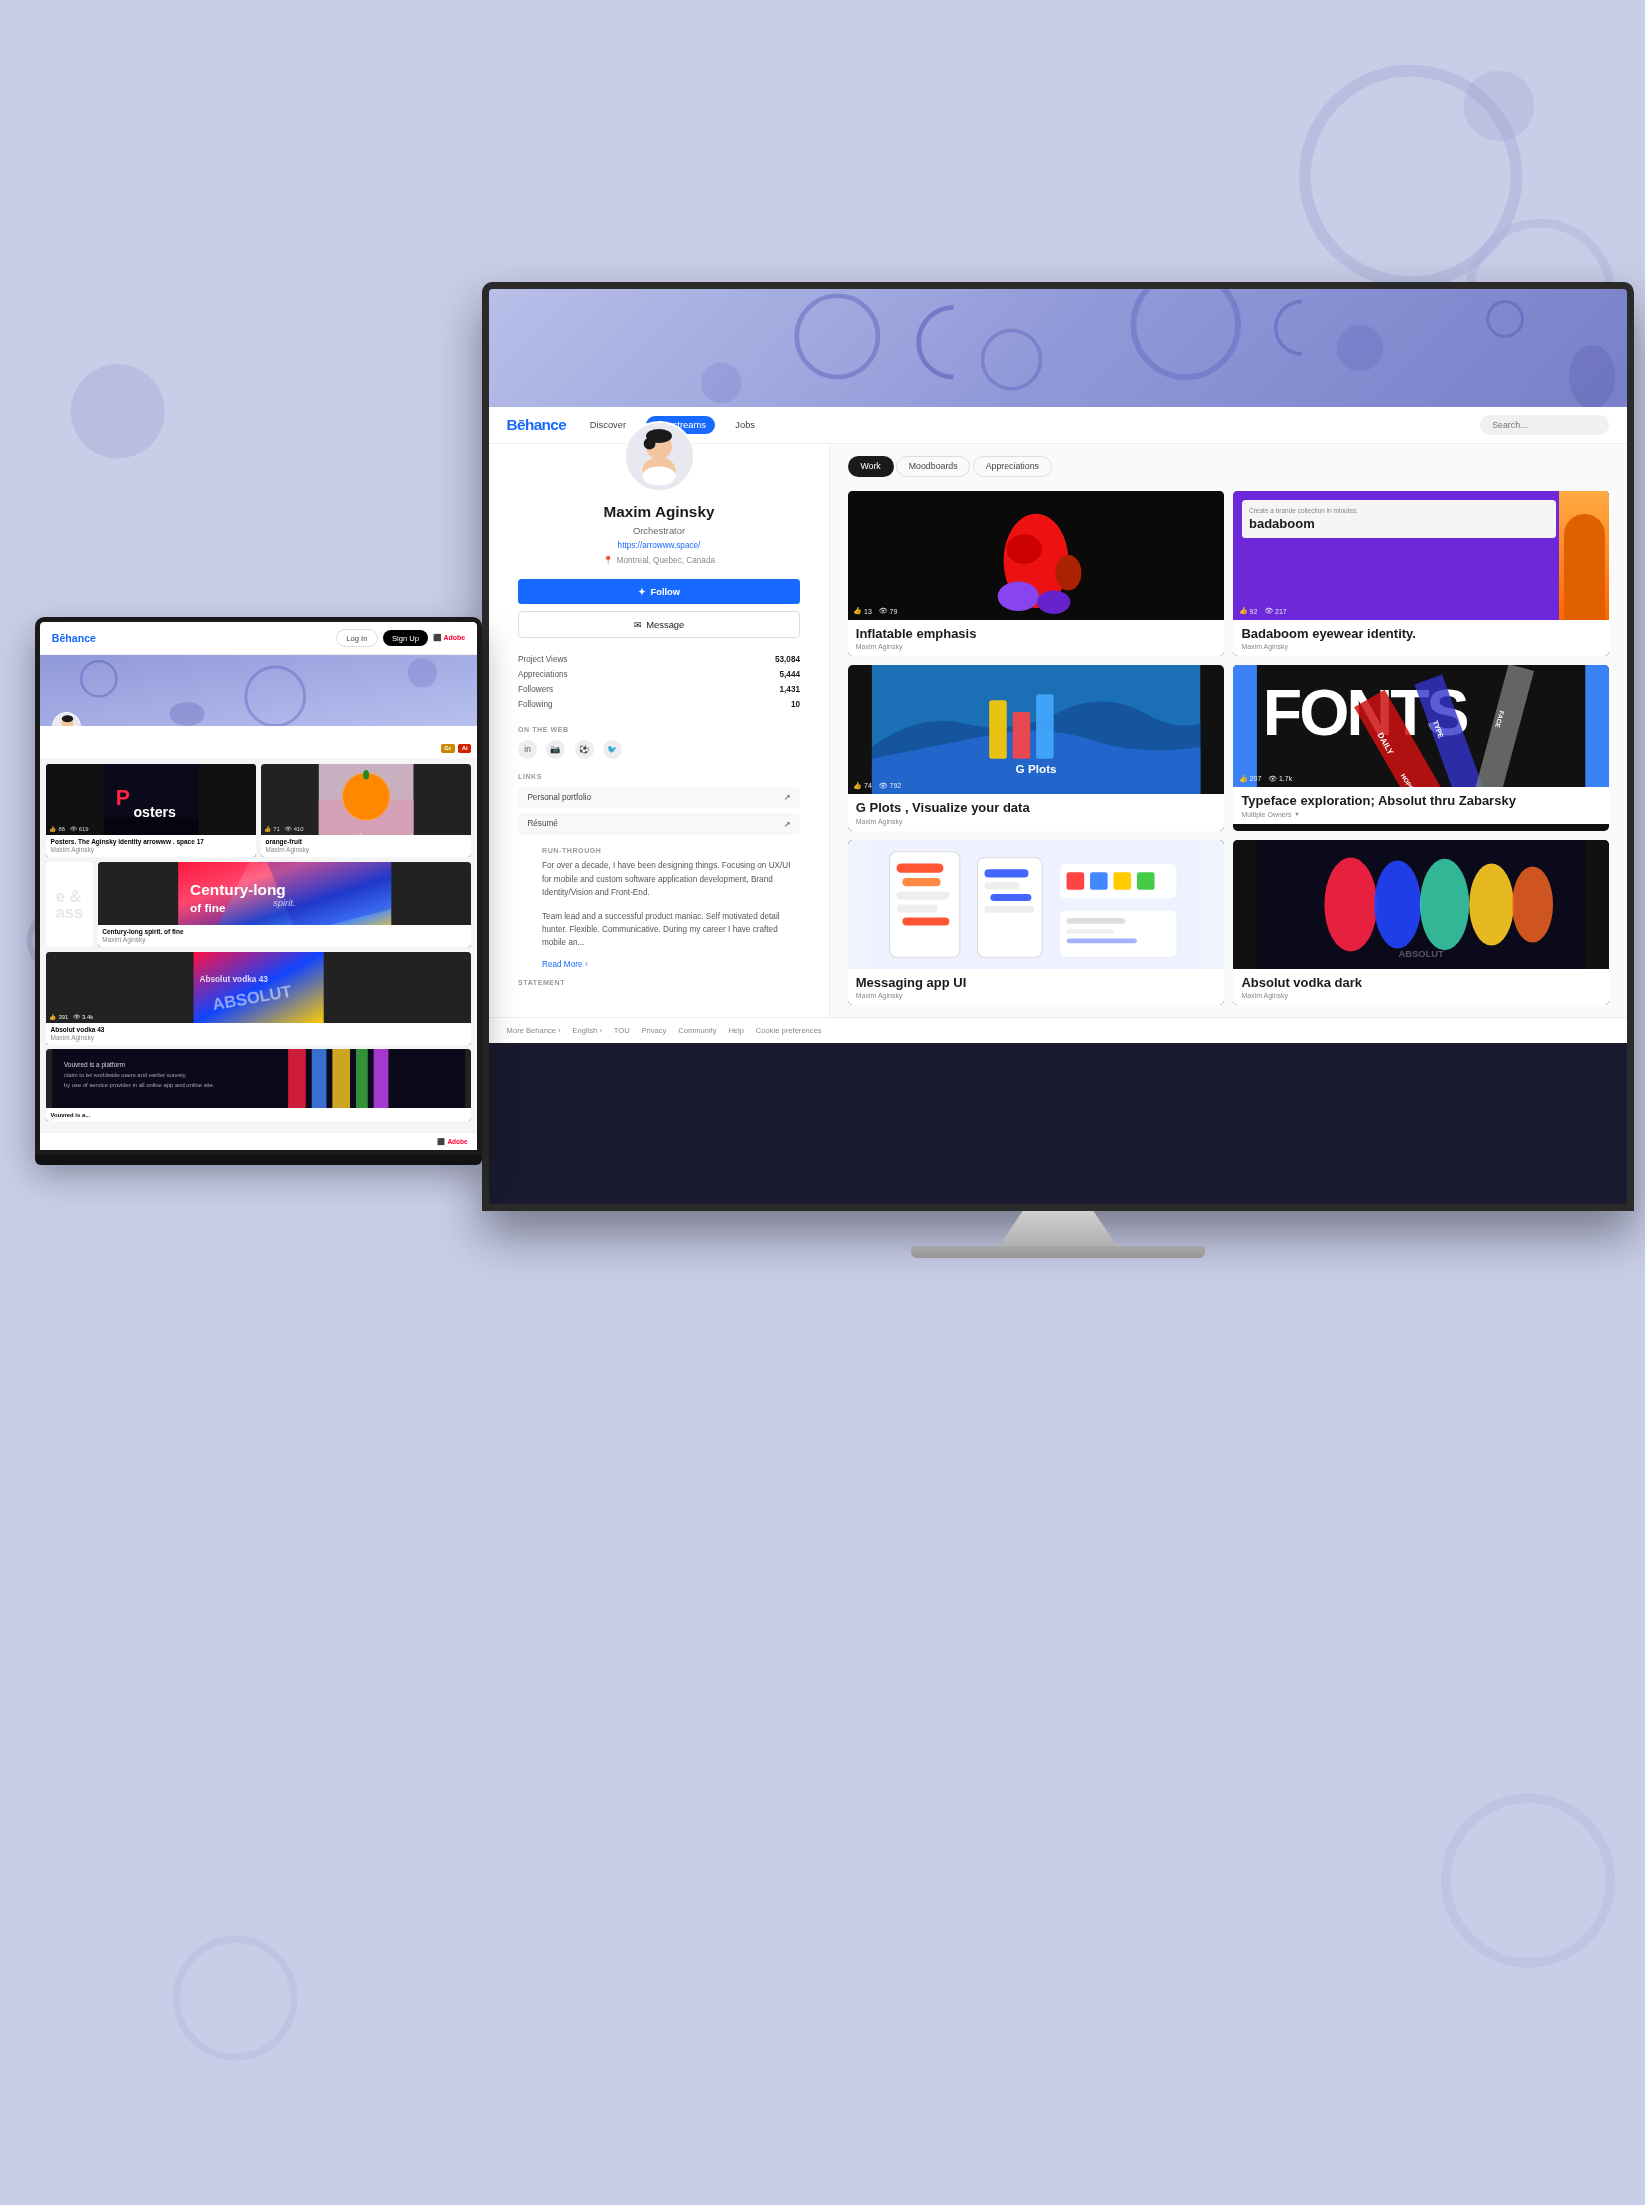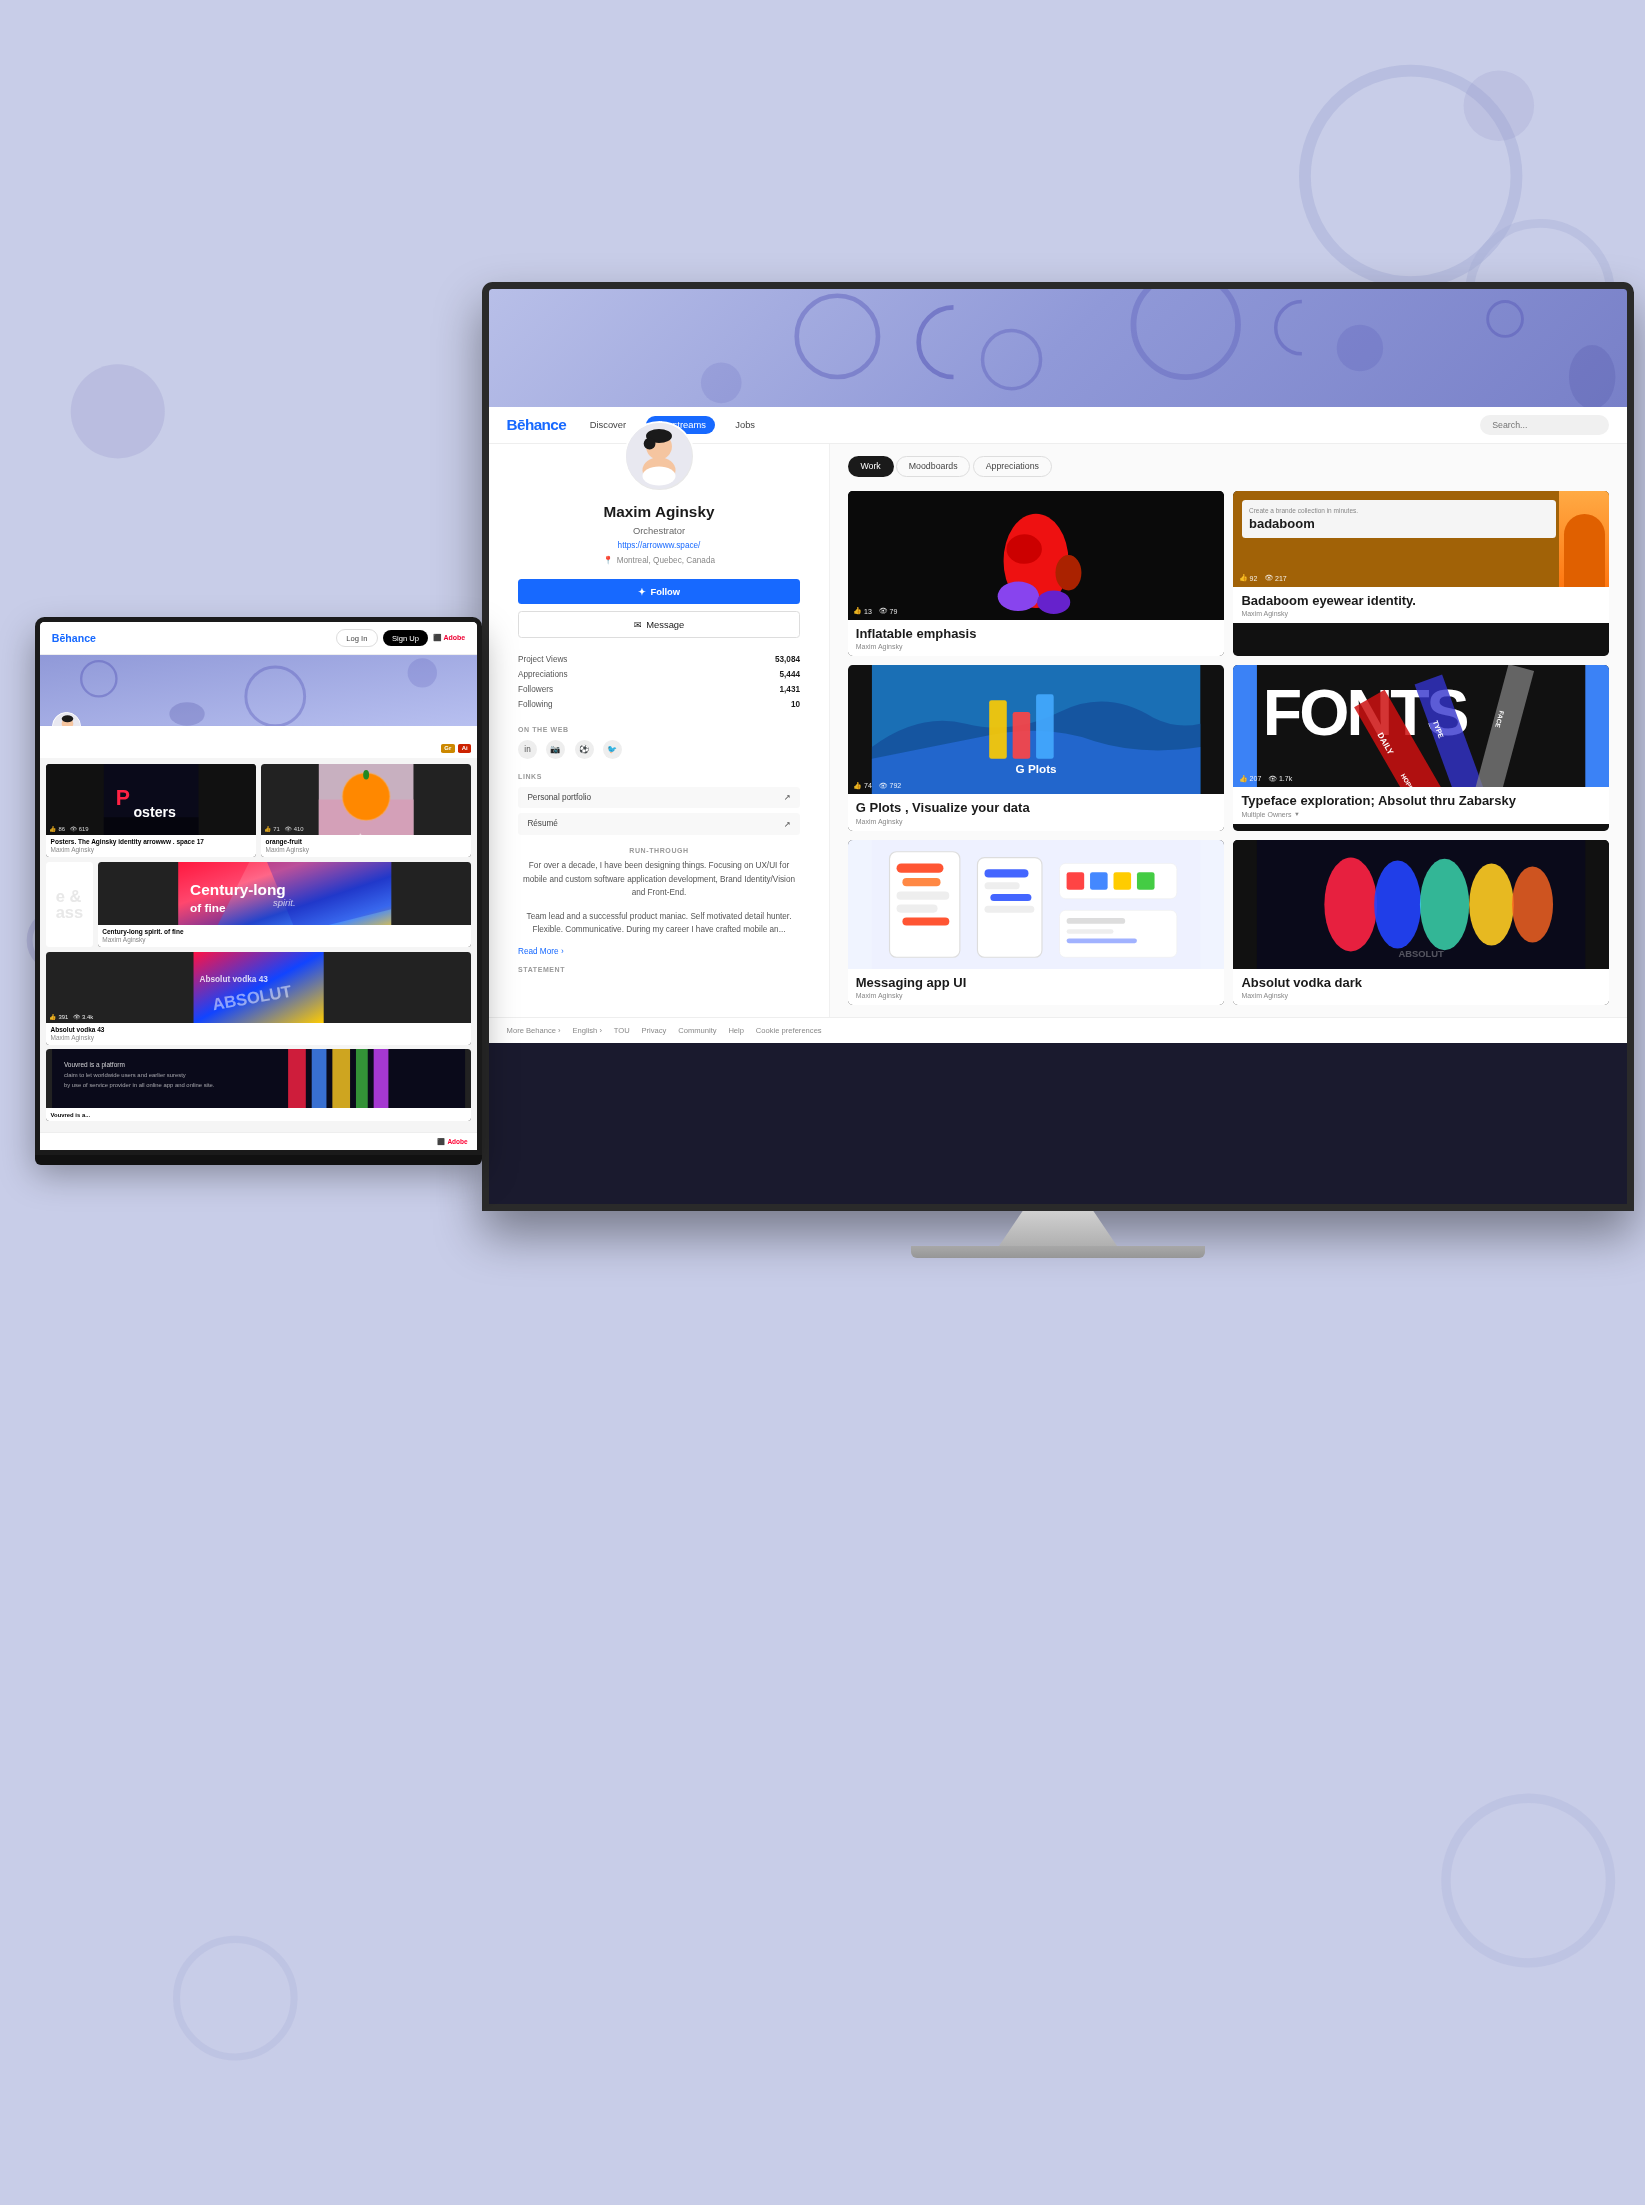--- a/index.html
+++ b/index.html
@@ -260,22 +260,23 @@
       padding: 5.9px 9.4px;
       background: #f8f8f8;
       border-radius: 3.5px;
       margin-bottom: 4.7px;
       font-size: 8.2px;
       color: #444;
       cursor: pointer;
     }
 
     .bio-section {
-      text-align: center;
+      text-align: left;
       margin-bottom: 9.4px;
+      margin-left: 24px;
     }
 
     .bio-section-title {
       font-size: 7px;
       font-weight: 700;
       color: #999;
       letter-spacing: 0.6px;
       text-transform: uppercase;
       margin-bottom: 5.9px;
     }
@@ -682,21 +683,21 @@
                 <span class="stat-item">👁 <span>79</span></span>
               </div>
             </div>
             <div class="project-info">
               <div class="project-title-text">Inflatable emphasis</div>
               <div class="project-author">Maxim Aginsky</div>
             </div>
           </div>
 
           <div class="project-card">
-            <div class="project-thumb" style="background:#a16207;height:96px;position:relative;overflow:hidden;">
+            <div class="project-thumb" style="background:#6d28d9;height:129px;position:relative;overflow:hidden;">
               <div style="position:absolute;top:8.8px;left:8.8px;right:53px;background:#f5f5f5;border-radius:3.5px;padding:7px;">
                 <div style="font-size:6.5px;color:#888;margin-bottom:2.4px;">Create a brande collection in minutes.</div>
                 <div style="font-size:13px;font-weight:900;color:#1a1a1a;">badaboom</div>
               </div>
               <div style="position:absolute;top:0;right:0;width:50px;height:129px;background:linear-gradient(to bottom,#ffaa44,#ff6600);display:flex;align-items:flex-end;justify-content:center;">
                 <div style="width:41px;height:106px;background:#e06000;border-radius:20.6px 20.6px 0 0;"></div>
               </div>
               <div class="inline-stats">
                 <span class="stat-item">👍 <span>92</span></span>
                 <span class="stat-item">👁 <span>217</span></span>

